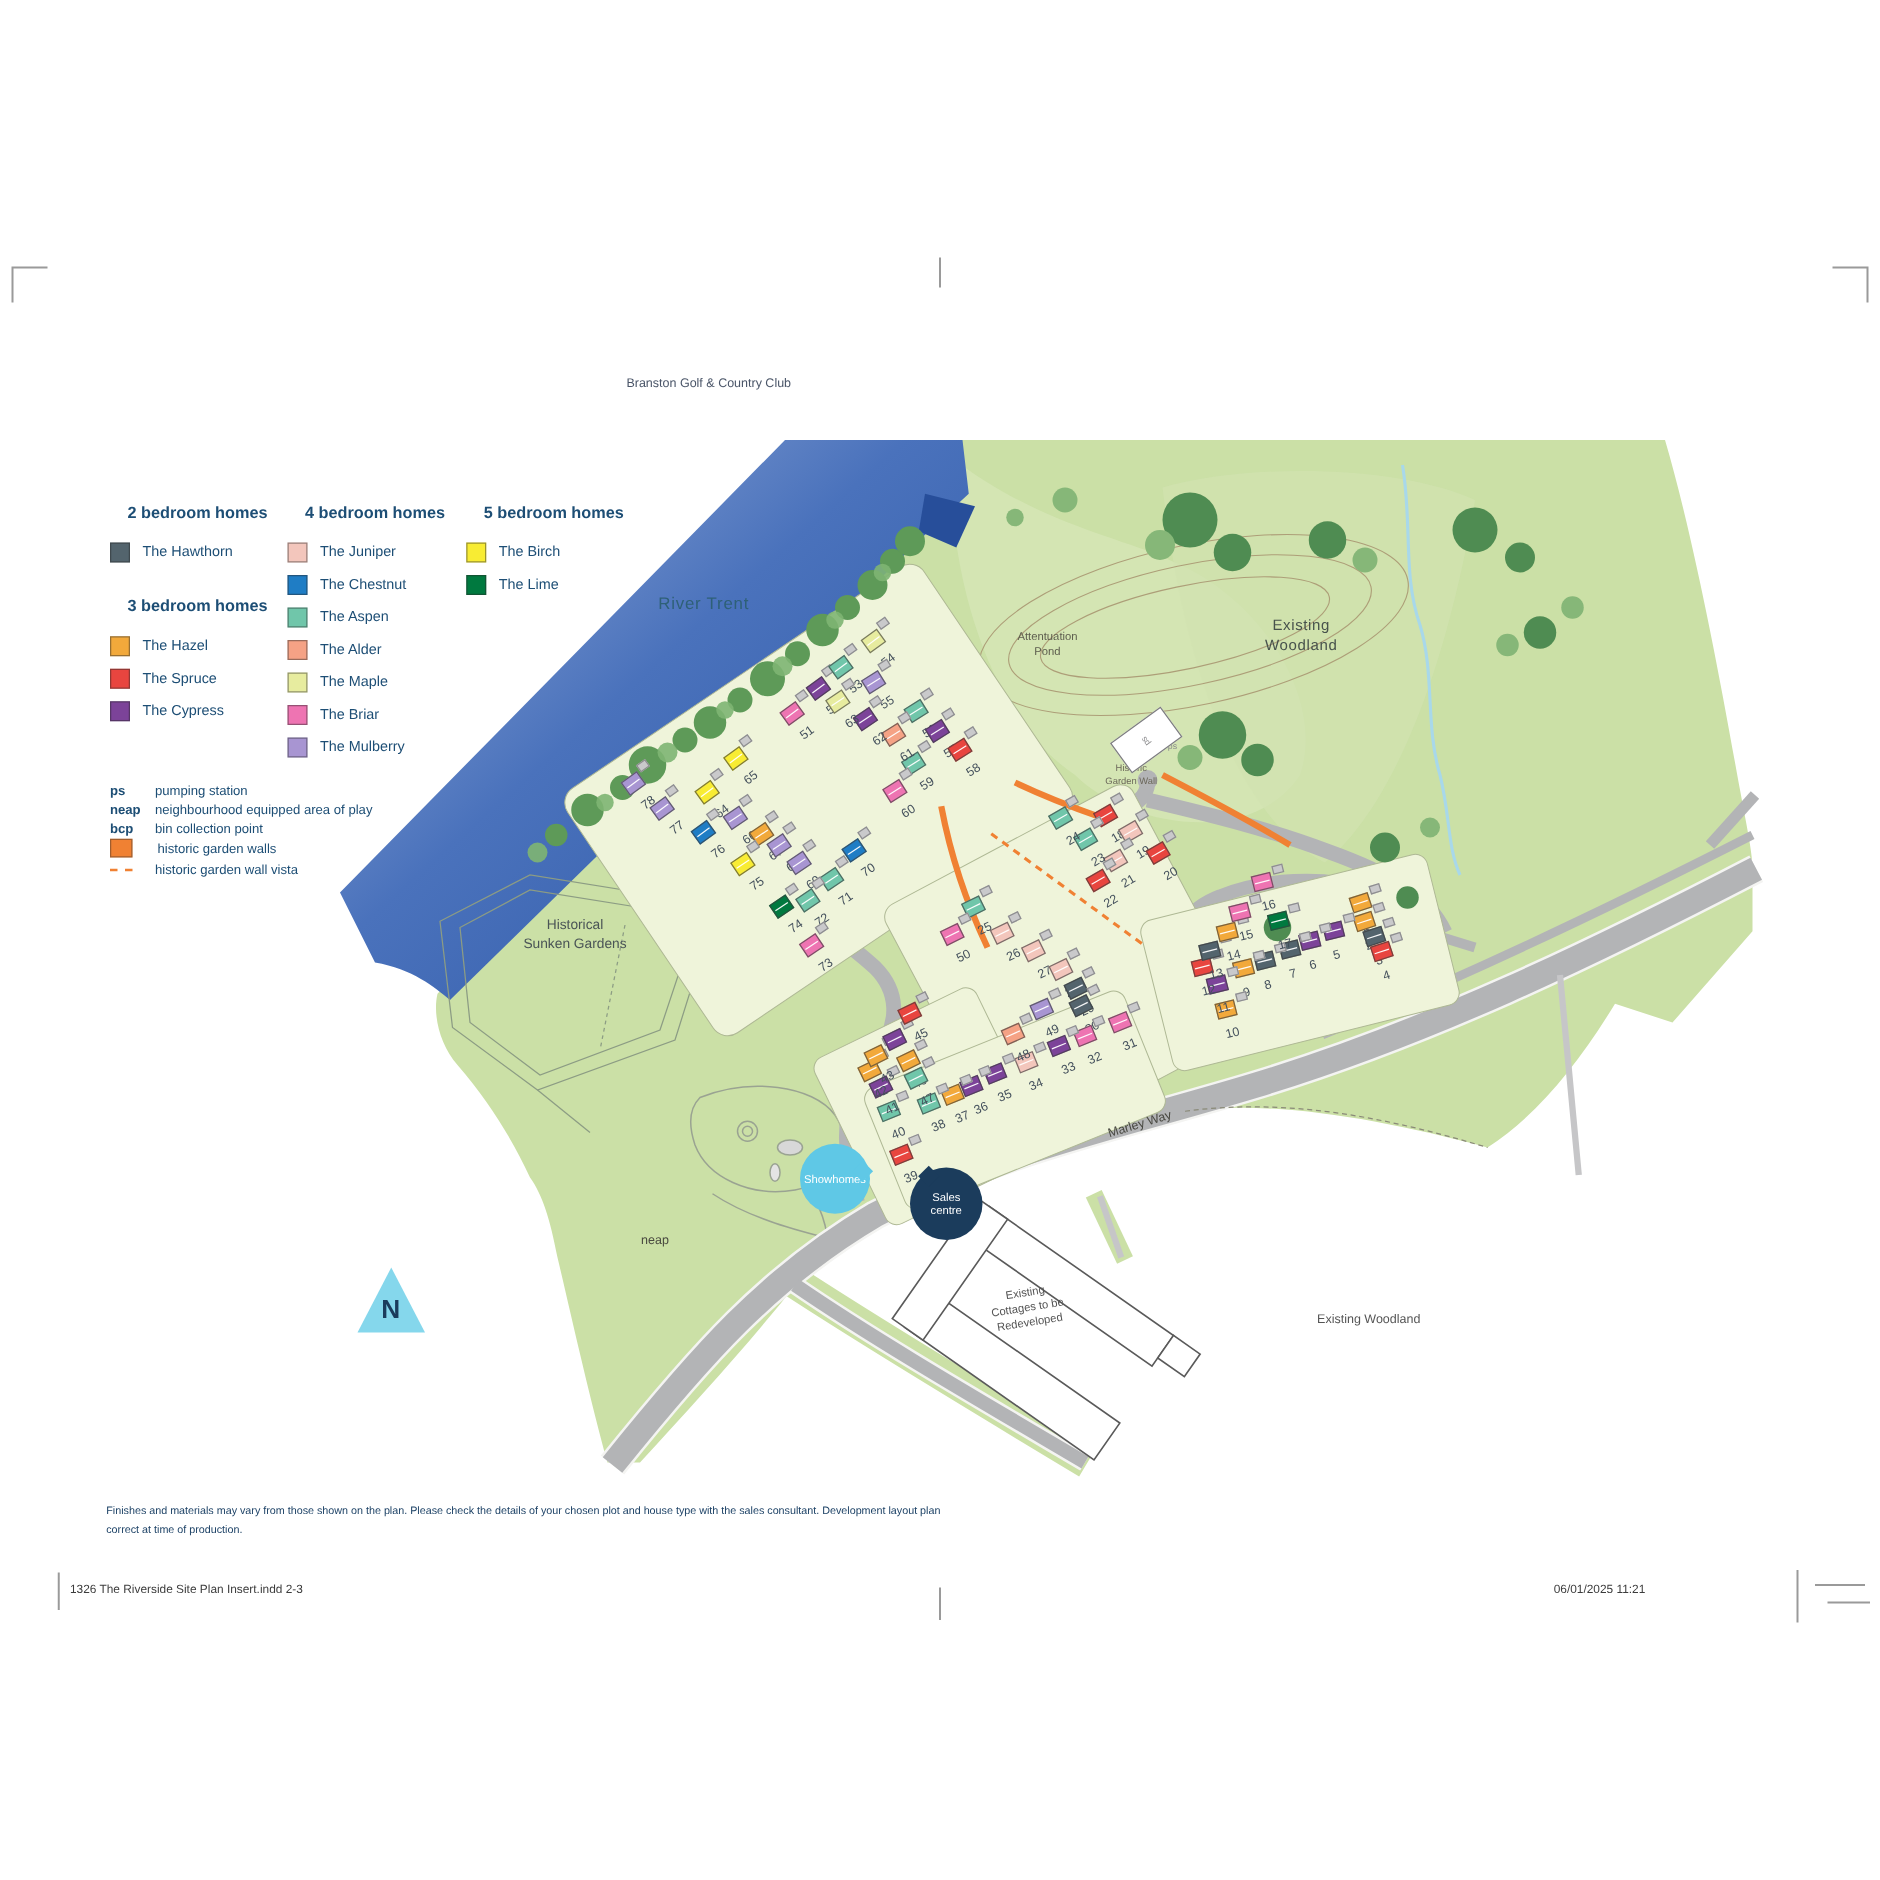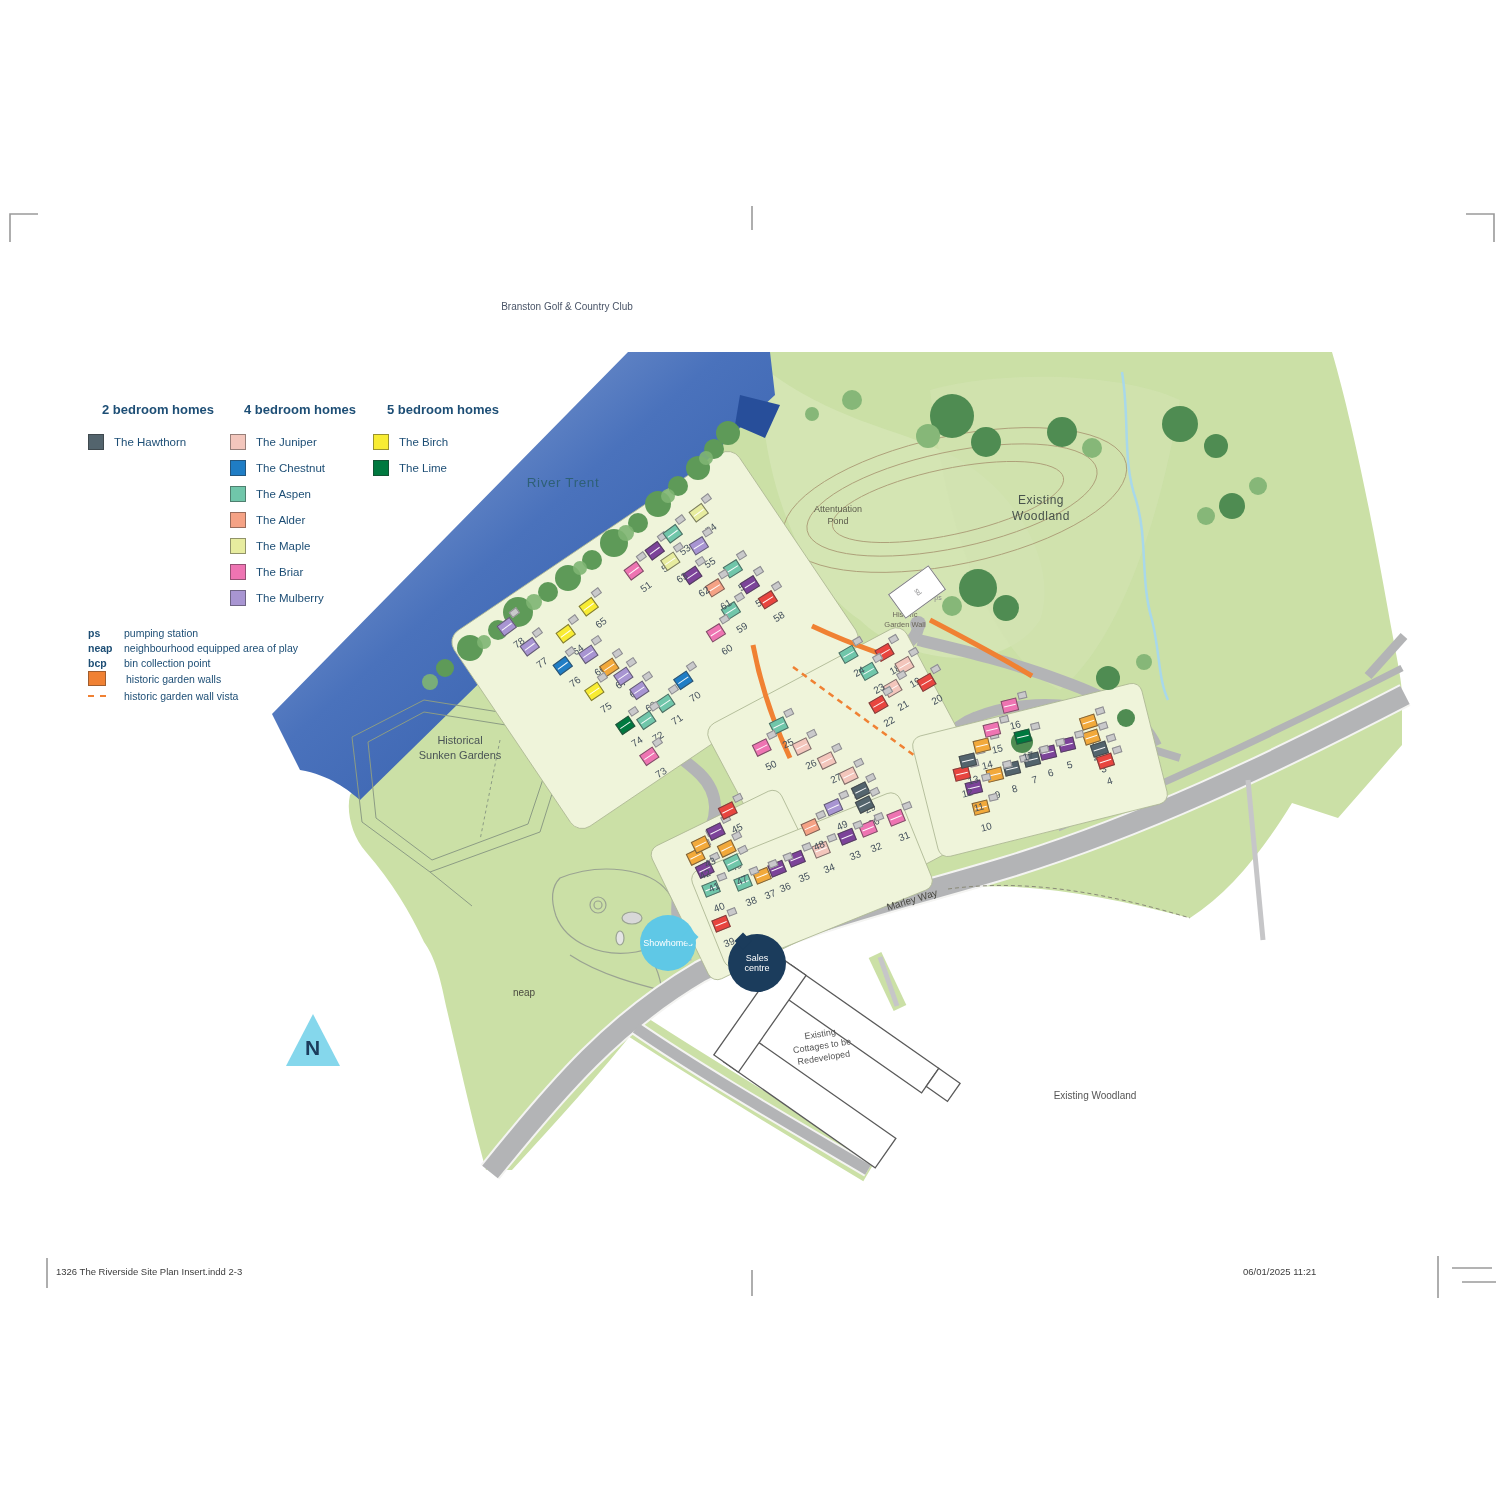--- a/index.html
+++ b/index.html
@@ -231,20 +231,35 @@
 
 
   <div class="legend-col" style="left:88px;top:402px;width:140px;">
       <div class="legend-group">
         <div class="legend-heading">2 bedroom homes</div>
         <div class="legend-item">
           <span class="legend-swatch" style="background: rgb(83, 100, 109);"></span>
           <span class="legend-label">The Hawthorn</span>
         </div>
       </div>
+      <div class="legend-group">
+        <div class="legend-heading">3 bedroom homes</div>
+        <div class="legend-item">
+          <span class="legend-swatch" style="background: rgb(242, 169, 59);"></span>
+          <span class="legend-label">The Hazel</span>
+        </div>
+        <div class="legend-item">
+          <span class="legend-swatch" style="background: rgb(232, 69, 63);"></span>
+          <span class="legend-label">The Spruce</span>
+        </div>
+        <div class="legend-item">
+          <span class="legend-swatch" style="background: rgb(124, 67, 153);"></span>
+          <span class="legend-label">The Cypress</span>
+        </div>
+      </div>
     </div>
   <div class="legend-col" style="left:230px;top:402px;width:140px;">
       <div class="legend-group">
         <div class="legend-heading">4 bedroom homes</div>
         <div class="legend-item">
           <span class="legend-swatch" style="background: rgb(243, 198, 188);"></span>
           <span class="legend-label">The Juniper</span>
         </div>
         <div class="legend-item">
           <span class="legend-swatch" style="background: rgb(31, 125, 197);"></span>
@@ -335,21 +350,21 @@
         <div>neap</div>
       </div>
       <div class="map-label" style="left: 912px; top: 900px; font-size: 10px; color: rgb(71, 71, 64); transform: translate(-50%, -50%) rotate(-17deg);">
         <div>Marley Way</div>
       </div>
       <div class="map-label" style="left: 822px; top: 1046px; font-size: 9px; color: rgb(85, 85, 85); transform: translate(-50%, -50%) rotate(-9deg);">
         <div>Existing</div>
         <div>Cottages to be</div>
         <div>Redeveloped</div>
       </div>
-      <div class="map-label" style="left: 1095px; top: 1056px; font-size: 10px; color: rgb(85, 85, 85); transform: translate(-50%, -50%); margin-top: 40px;">
+      <div class="map-label" style="left: 1095px; top: 1056px; font-size: 10px; color: rgb(85, 85, 85); transform: translate(-50%, -50%);">
         <div>Existing Woodland</div>
       </div>
       <div class="map-label" style="left: 938px; top: 598px; font-size: 7px; color: rgb(138, 138, 140); transform: translate(-50%, -50%);">
         <div>ps</div>
       </div>
     </div>
   <div id="plots">
       <div class="plot" style="left: 1097px; top: 742px; transform: rotate(-18deg);">
         <div class="house" style="background: rgb(242, 169, 59);">
           <i></i>
@@ -914,16 +929,17 @@
     </div>
 
   <div id="ps-building" style="left: 917px; top: 592px;">
       <span>ps</span>
     </div>
   <div id="compass" style="left: 313px; top: 1040px;">
       <span>N</span>
     </div>
 
   <div id="disclaimer">
+    <div>Finishes and materials may vary from those shown on the plan. Please check the details of your chosen plot and house type with the sales consultant. Development layout plan correct at time of production.</div>
   </div>
   <div class="printmark" style="left:56px;top:1266px;">1326 The Riverside Site Plan Insert.indd   2-3</div>
   <div class="printmark" style="left:1243px;top:1266px;">06/01/2025   11:21</div>
 </div>
 
 </body></html>

